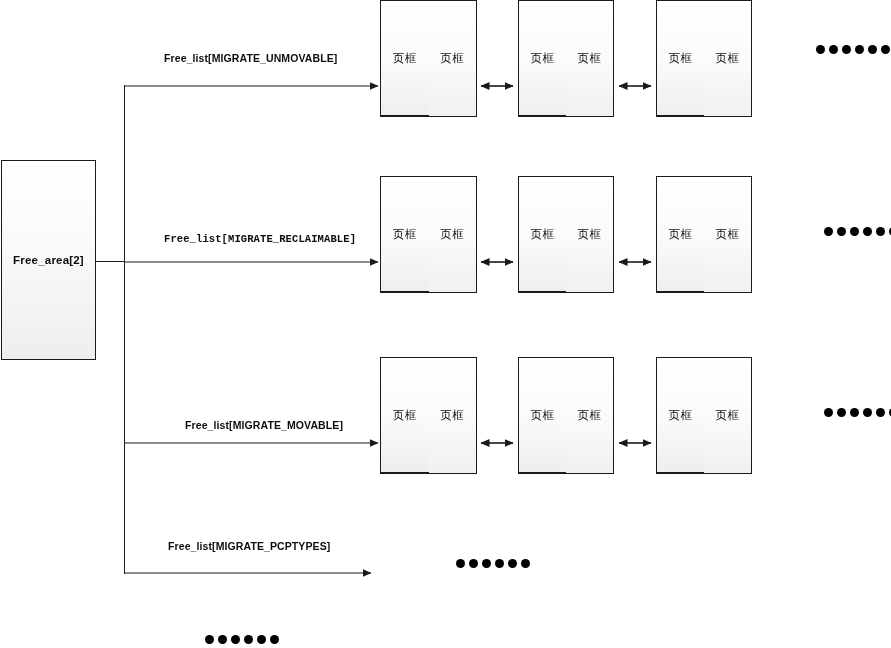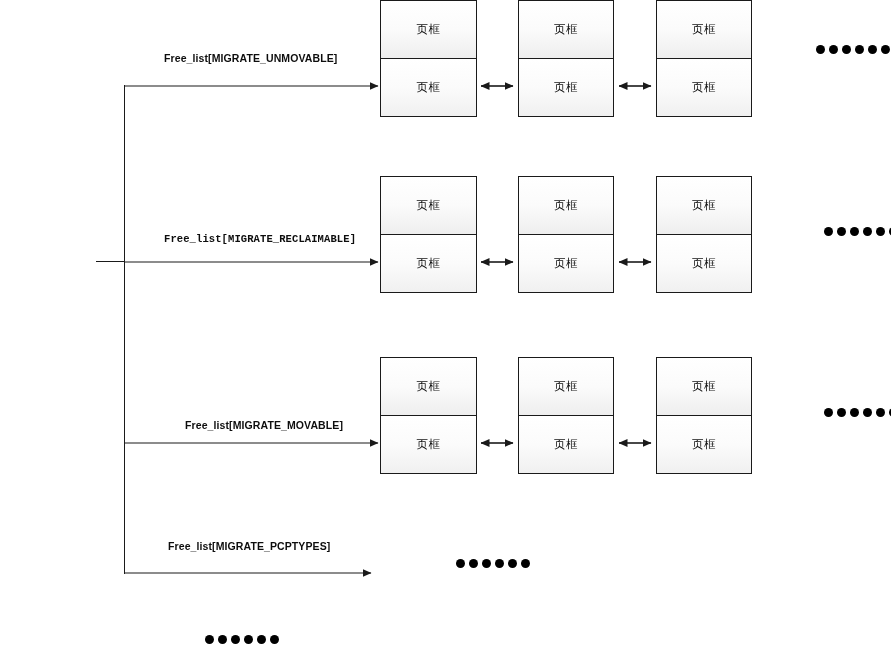--- a/index.html
+++ b/index.html
@@ -18,21 +18,21 @@
     overflow: hidden;
   }
 
   
   .pf-box {
     position: absolute;
     box-sizing: border-box;
     border: 1.2px solid #1a1a1a;
     background: linear-gradient(to bottom, #ffffff 0%, #fdfdfd 45%, #f2f2f2 100%);
     display: flex;
-    flex-direction: column;
+    flex-direction: row;
   }
   .pf-cell {
     flex: 1 1 50%;
     display: flex;
     align-items: center;
     justify-content: center;
     font-size: 11.5px;
     color: #111111;
     letter-spacing: 0.5px;
     box-sizing: border-box;
@@ -108,20 +108,23 @@
     pointer-events: none;
   }
 </style>
 </head>
 <body>
 
 <div id="canvas">
 
   <div class="vline" style="left:124px; top:85px; height:489px;"></div>
 
+  <div class="area-box" style="left:1px; top:160px; width:95px; height:200px;">
+    <span class="area-label">Free_area[2]</span>
+  </div>
 
   <div class="hline" style="left:96px; top:261px; width:29px;"></div>
 
   <div class="edge-label" style="left:164px; top:52px;">Free_list[MIGRATE_UNMOVABLE]</div>
 
   <div class="pf-box" style="left:380px; top:0px; width:97px; height:117px;">
     <div class="pf-cell top">页框</div>
     <div class="pf-cell bottom">页框</div>
   </div>
   <div class="pf-box" style="left:518px; top:0px; width:96px; height:117px;">

